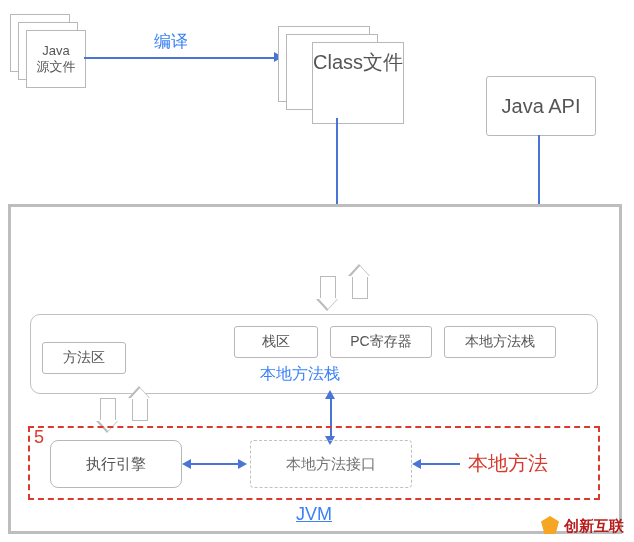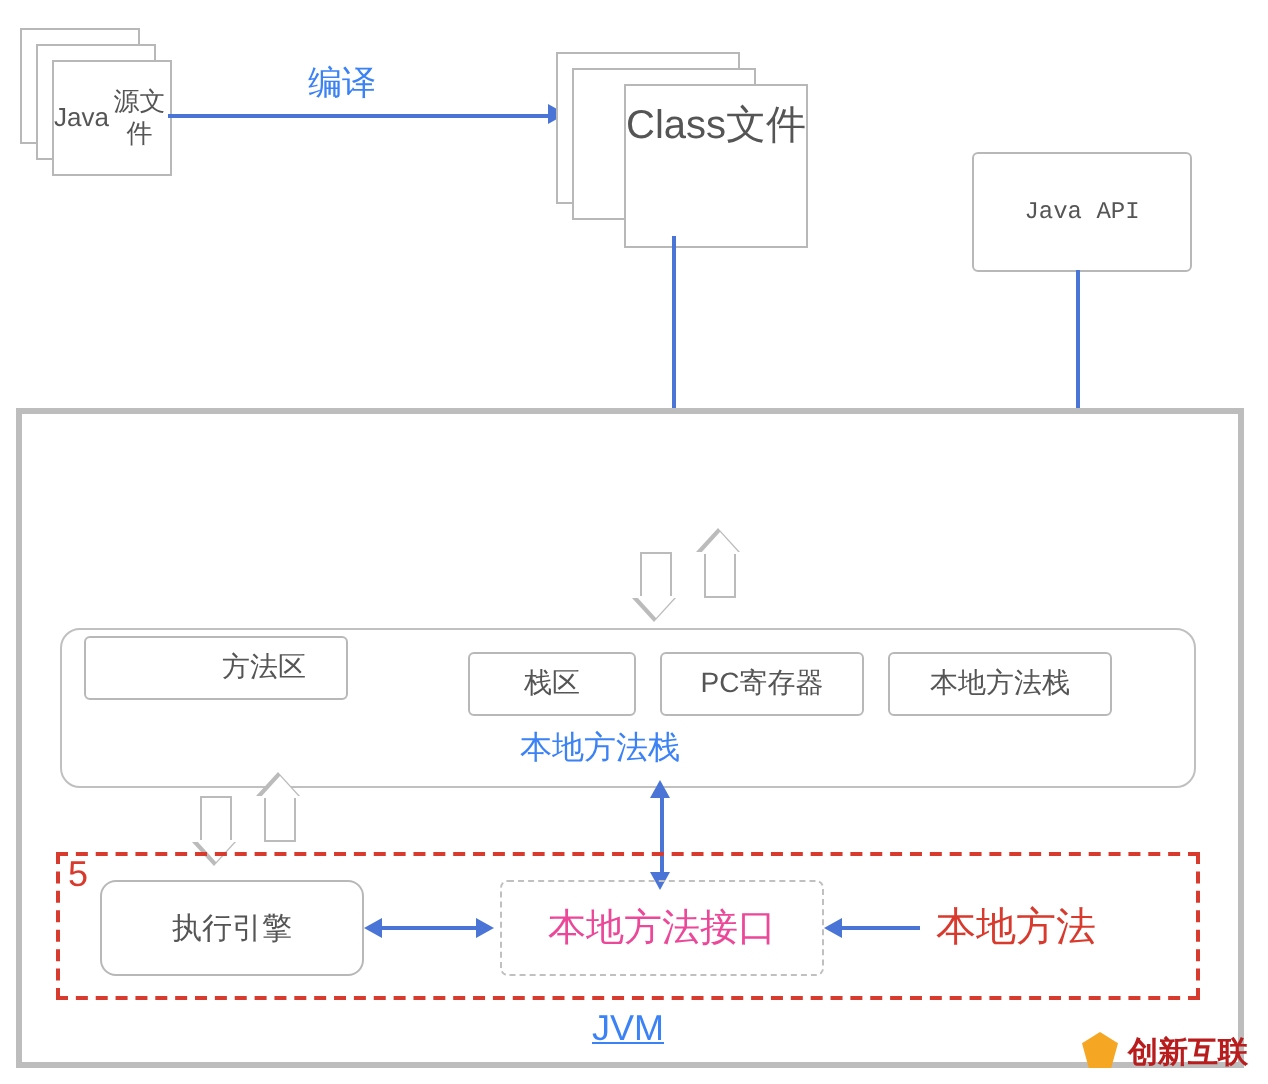--- a/index.html
+++ b/index.html
@@ -91,21 +91,21 @@
   }
   .red-dash {
     position:absolute;
     border:2px dashed #d83a2e;
   }
   .dashed-box {
     position:absolute;
     border:1px dashed #c0c0c0;
     border-radius:4px;
     display:flex;align-items:center;justify-content:center;
-    font-size:19px; color:#ec4899;text-align:center;
+    font-size:15px; color:#737373;text-align:center;
   }
   .red-text { color:#d83a2e; font-size:18px; }
   .watermark {
     position:absolute;
     right:10px; bottom:6px;
     font-size:15px; font-weight:bold;
     color:#b91c1c;
     display:flex; align-items:center;
   }
   .watermark-icon {
@@ -115,54 +115,54 @@
     margin-right:4px;
   }
 </style>
 </head>
 <body>
 
 <div class="canvas">
 
   <div class="stack-back" style="left:10px;top:14px;width:58px;height:56px;"></div>
   <div class="stack-back" style="left:18px;top:22px;width:58px;height:56px;"></div>
-  <div class="box" style="left:26px;top:30px;width:58px;height:56px;border-radius:0;font-size:13px;line-height:1.2;">
+  <div class="box" style="left:26px;top:30px;width:58px;height:56px;border-radius:0;flex-direction:column;font-size:13px;line-height:1.2;">
     <div>Java</div>
     <div>源文件</div>
   </div>
 
   <div class="line" style="left:84px;top:57px;width:190px;height:2px;"></div>
   <div class="arrowhead arrow-right" style="left:274px;top:52px;"></div>
   <div class="label" style="left:154px;top:30px;font-size:17px;">编译</div>
 
   <div class="stack-back" style="left:278px;top:26px;width:90px;height:74px;"></div>
   <div class="stack-back" style="left:286px;top:34px;width:90px;height:74px;"></div>
   <div class="box" style="left:312px;top:42px;width:90px;height:74px;border-radius:0;align-items:flex-start;padding-top:6px;font-size:20px;">
     <span>Class文件</span>
   </div>
 
-  <div class="box" style="left:486px;top:76px;width:108px;height:58px;font-size:12px;font-family:Liberation Mono, monospace;">
+  <div class="box" style="left:486px;top:76px;width:108px;height:58px;font-size:20px;">
     <span>Java API</span>
   </div>
 
   <div class="line" style="left:336px;top:118px;width:2px;height:115px;"></div>
   <div class="arrowhead arrow-down" style="left:331px;top:231px;"></div>
 
   <div class="line" style="left:538px;top:135px;width:2px;height:118px;"></div>
   <div class="line" style="left:430px;top:251px;width:110px;height:2px;"></div>
   <div class="arrowhead arrow-left" style="left:421px;top:247px;"></div>
 
   <div class="jvm-frame" style="left:8px;top:204px;width:608px;height:324px;"></div>
 
 
   <div class="hollow-arrow hollow-down" style="left:320px;top:276px;"></div>
   <div class="hollow-arrow hollow-up" style="left:352px;top:276px;"></div>
 
   <div class="runtime-area" style="left:30px;top:314px;width:566px;height:78px;"></div>
-  <div class="box" style="left:42px;top:318px;width:82px;height:30px;padding-left:48px;">
+  <div class="box" style="left:42px;top:342px;width:82px;height:30px;">
     <span>方法区</span>
   </div>
   <div class="box" style="left:234px;top:326px;width:82px;height:30px;text-align:center;">
     <span>栈区</span>
   </div>
   <div class="box" style="left:330px;top:326px;width:100px;height:30px;">
     <span>PC寄存器</span>
   </div>
   <div class="box" style="left:444px;top:326px;width:110px;height:30px;">
     <span>本地方法栈</span>

